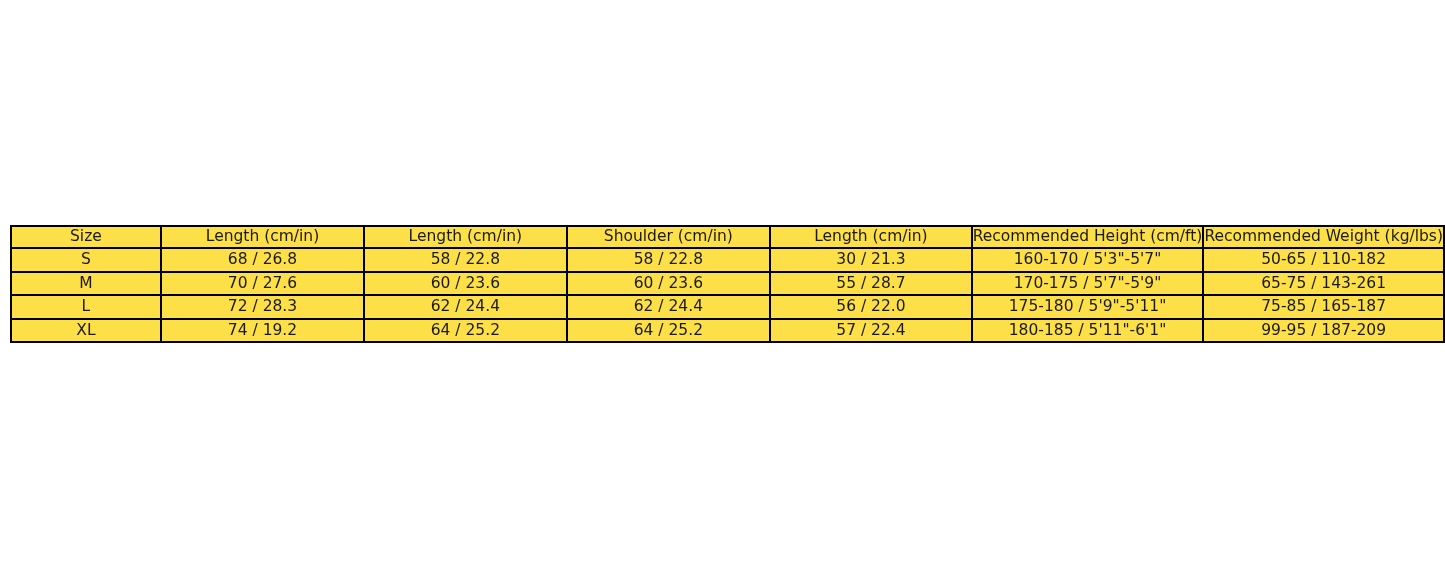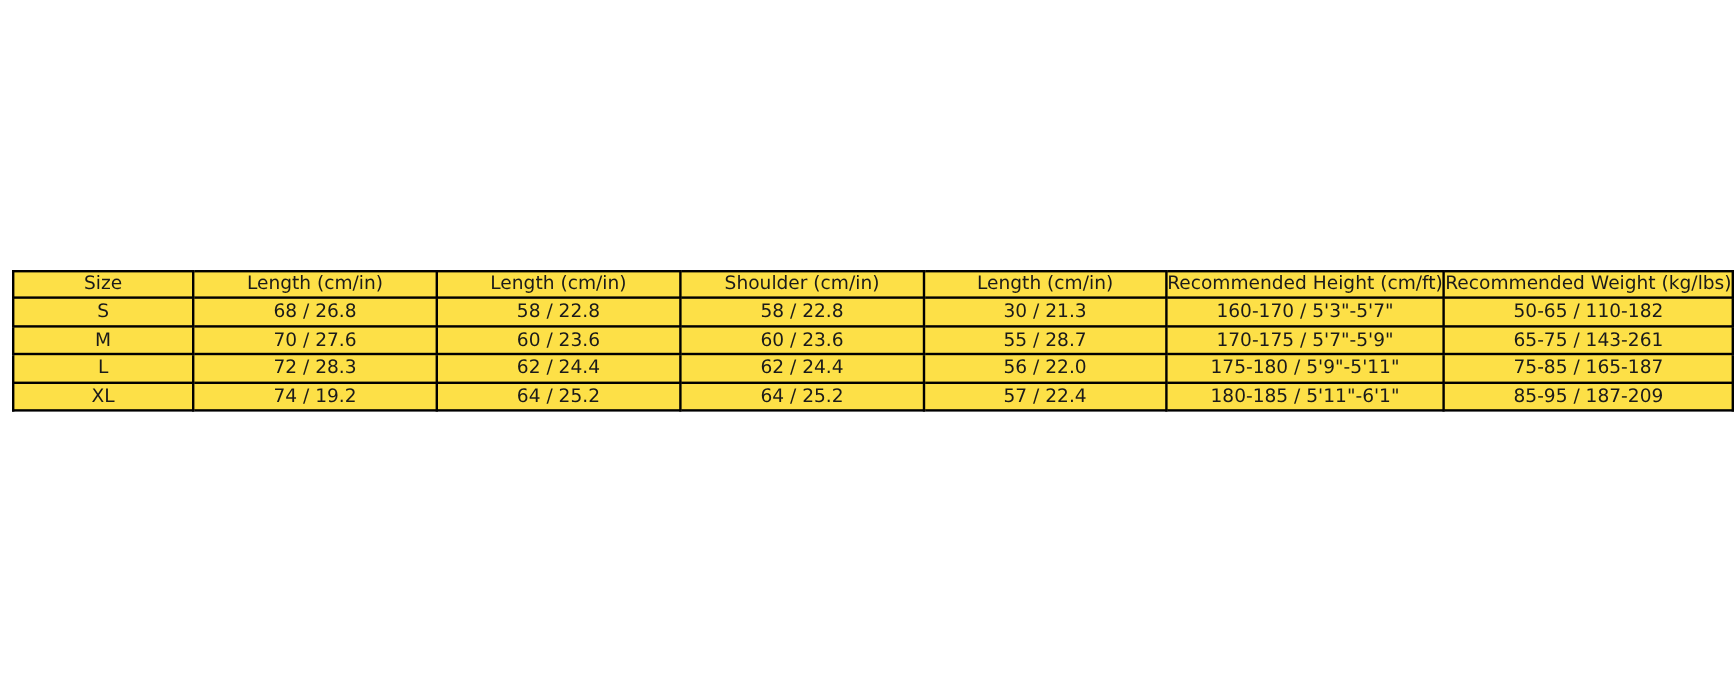--- a/index.html
+++ b/index.html
@@ -234,18 +234,18 @@
             <span>57 / 22.4</span>
           </div>
         </td>
       <td>
           <div class="c">
             <span>180-185 / 5'11"-6'1"</span>
           </div>
         </td>
       <td>
           <div class="c">
-            <span>85-95 / 187-209</span>
+            <span>99-95 / 187-209</span>
           </div>
         </td>
     </tr>
   </tbody>
 </table>
 
 </body></html>

